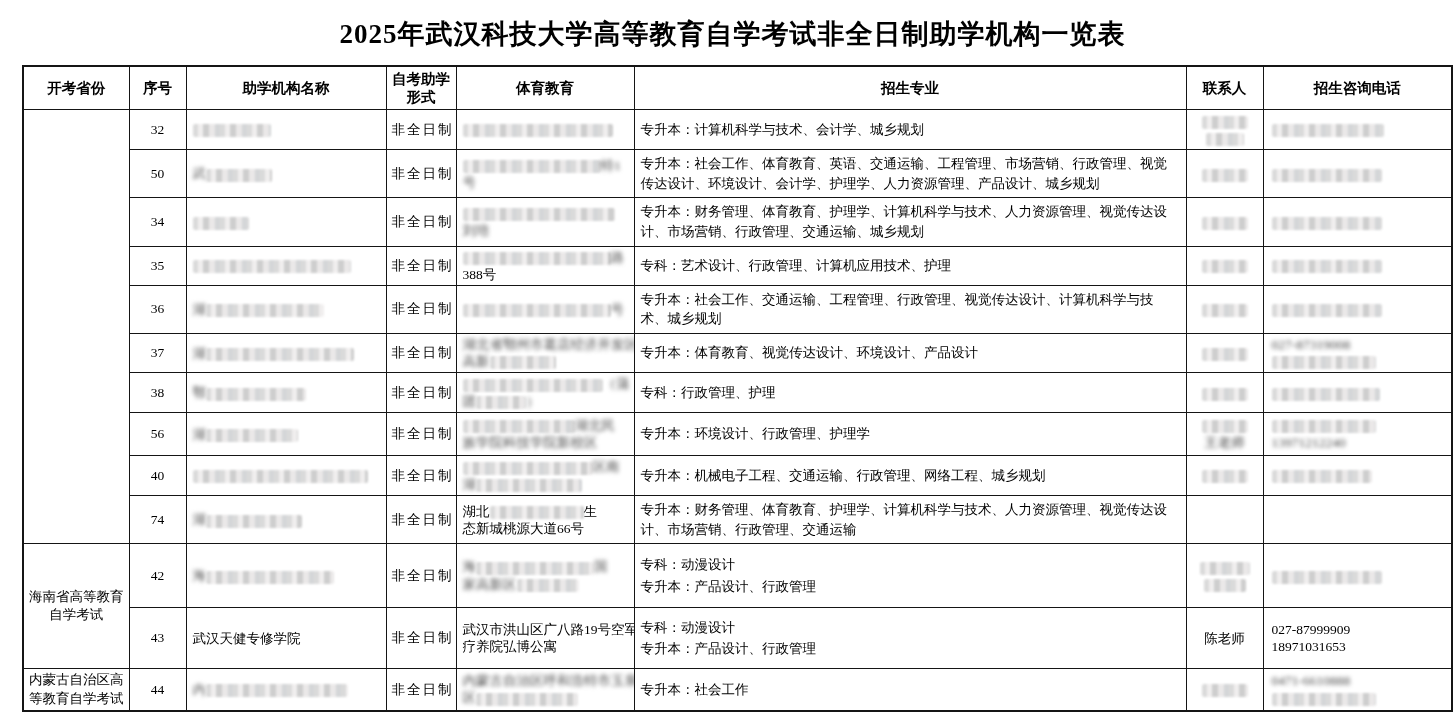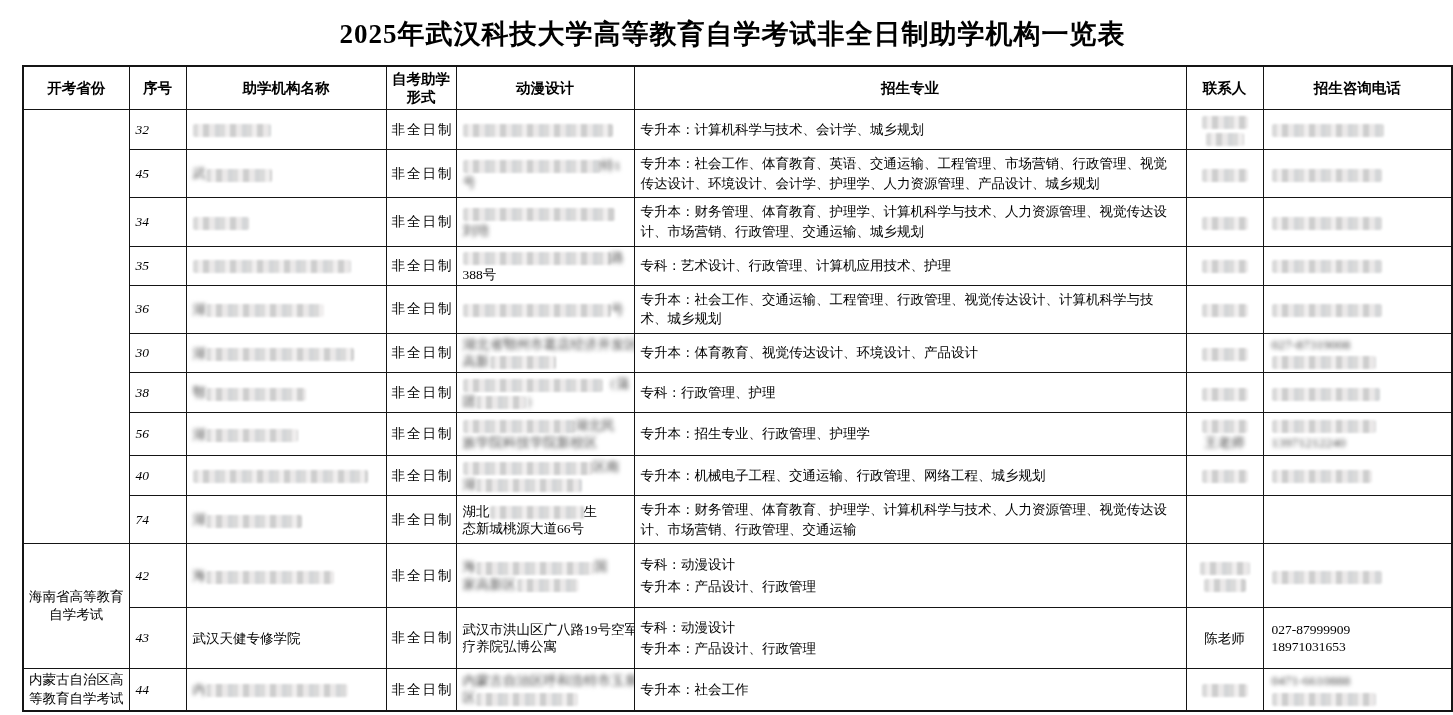--- a/index.html
+++ b/index.html
@@ -7,21 +7,21 @@
        font-family:"Liberation Serif","DejaVu Serif",serif;color:#000;}
   .page{width:1453px;height:715px;position:relative;}
   .page-title{margin:0;padding-top:16px;padding-bottom:13px;text-align:center;
        font-size:27px;font-weight:bold;letter-spacing:1px;padding-left:12px;}
   table.grid{border-collapse:collapse;table-layout:fixed;width:1429px;margin-left:22px;
        border:2px solid #151515;}
   .grid th,.grid td{border:1.6px solid #151515;padding:2px 6px;vertical-align:middle;
        font-size:13.5px;line-height:1.35;overflow:hidden;}
   .grid th{font-weight:bold;text-align:center;font-size:14.5px;padding:3px 2px;line-height:1.25;}
   td.c-prov{text-align:center;padding:2px 3px;font-size:13.5px;}
-  td.c-no{text-align:left;font-style:italic;}
+  td.c-no{text-align:center;}
   td.c-form{text-align:right;letter-spacing:2px;padding:2px 2px;}
   td.c-name,td.c-addr,td.c-majors{text-align:left;}
   td.c-contact{text-align:center;}
   td.c-phone{text-align:left;padding-left:8px;}
   .seg-line{white-space:nowrap;line-height:17px;min-height:10px;}
   td.c-contact .seg-line{text-align:center;}
   .redact{display:inline-block;height:13px;border-radius:2px;vertical-align:middle;
        margin:1px 0;opacity:.95;
        background:repeating-linear-gradient(90deg,#d9d9d9 0 5px,#f0eeee 5px 10px,#cccccc 10px 16px,#e9e7e7 16px 22px,#d2d4d6 22px 27px);
        filter:blur(1.3px);}
@@ -44,21 +44,21 @@
         <col style="width:552px">
       <col style="width:77px">
         <col style="width:189px">
     </colgroup>
     <thead>
       <tr>
         <th>开考省份</th>
         <th>序号</th>
         <th>助学机构名称</th>
         <th>自考助学形式</th>
-        <th>动漫设计</th>
+        <th>体育教育</th>
         <th>招生专业</th>
         <th>联系人</th>
         <th>招生咨询电话</th>
       </tr>
     </thead>
     <tbody id="tbody">
         <tr style="height: 40px;">
           <td class="c-prov" rowspan="10"></td>
           <td class="c-no">32</td>
           <td class="c-name">
@@ -73,21 +73,21 @@
           </td>
           <td class="c-contact">
             <div class="seg-line"><span class="redact" style="width: 46px;"></span></div>
             <div class="seg-line"><span class="redact" style="width: 38px;"></span></div>
           </td>
           <td class="c-phone">
             <div class="seg-line"><span class="redact" style="width: 112px;"></span></div>
           </td>
         </tr>
         <tr style="height: 44px;">
-          <td class="c-no">45</td>
+          <td class="c-no">50</td>
           <td class="c-name">
             <div class="seg-line"><span class="blur">武</span><span class="redact" style="width: 66px;"></span></div>
           </td>
           <td class="c-form">非全日制</td>
           <td class="c-addr">
             <div class="seg-line"><span class="redact" style="width: 138px;"></span><span class="blur">特1</span></div>
             <div class="seg-line"><span class="blur">号</span></div>
           </td>
           <td class="c-majors">
             <div class="major-para">专升本：社会工作、体育教育、英语、交通运输、工程管理、市场营销、行政管理、视觉传达设计、环境设计、会计学、护理学、人力资源管理、产品设计、城乡规划</div>
@@ -152,21 +152,21 @@
             <div class="major-para">专升本：社会工作、交通运输、工程管理、行政管理、视觉传达设计、计算机科学与技术、城乡规划</div>
           </td>
           <td class="c-contact">
             <div class="seg-line"><span class="redact" style="width: 46px;"></span></div>
           </td>
           <td class="c-phone">
             <div class="seg-line"><span class="redact" style="width: 110px;"></span></div>
           </td>
         </tr>
         <tr style="height: 39px;">
-          <td class="c-no">30</td>
+          <td class="c-no">37</td>
           <td class="c-name">
             <div class="seg-line"><span class="blur">湖</span><span class="redact" style="width: 148px;"></span></div>
           </td>
           <td class="c-form">非全日制</td>
           <td class="c-addr">
             <div class="seg-line"><span class="blur">湖北省鄂州市葛店经济开发区</span></div>
             <div class="seg-line"><span class="blur">高新</span><span class="redact" style="width: 66px;"></span></div>
           </td>
           <td class="c-majors">
             <div class="major-para">专升本：体育教育、视觉传达设计、环境设计、产品设计</div>
@@ -203,21 +203,21 @@
           <td class="c-no">56</td>
           <td class="c-name">
             <div class="seg-line"><span class="blur">湖</span><span class="redact" style="width: 92px;"></span></div>
           </td>
           <td class="c-form">非全日制</td>
           <td class="c-addr">
             <div class="seg-line"><span class="redact" style="width: 112px;"></span><span class="blur">湖北民</span></div>
             <div class="seg-line"><span class="blur">族学院科技学院新校区</span></div>
           </td>
           <td class="c-majors">
-            <div class="major-para">专升本：招生专业、行政管理、护理学</div>
+            <div class="major-para">专升本：环境设计、行政管理、护理学</div>
           </td>
           <td class="c-contact">
             <div class="seg-line"><span class="redact" style="width: 46px;"></span></div>
             <div class="seg-line"><span class="blur">王老师</span></div>
           </td>
           <td class="c-phone">
             <div class="seg-line"><span class="redact" style="width: 104px;"></span></div>
             <div class="seg-line"><span class="blur">13971212240</span></div>
           </td>
         </tr>

